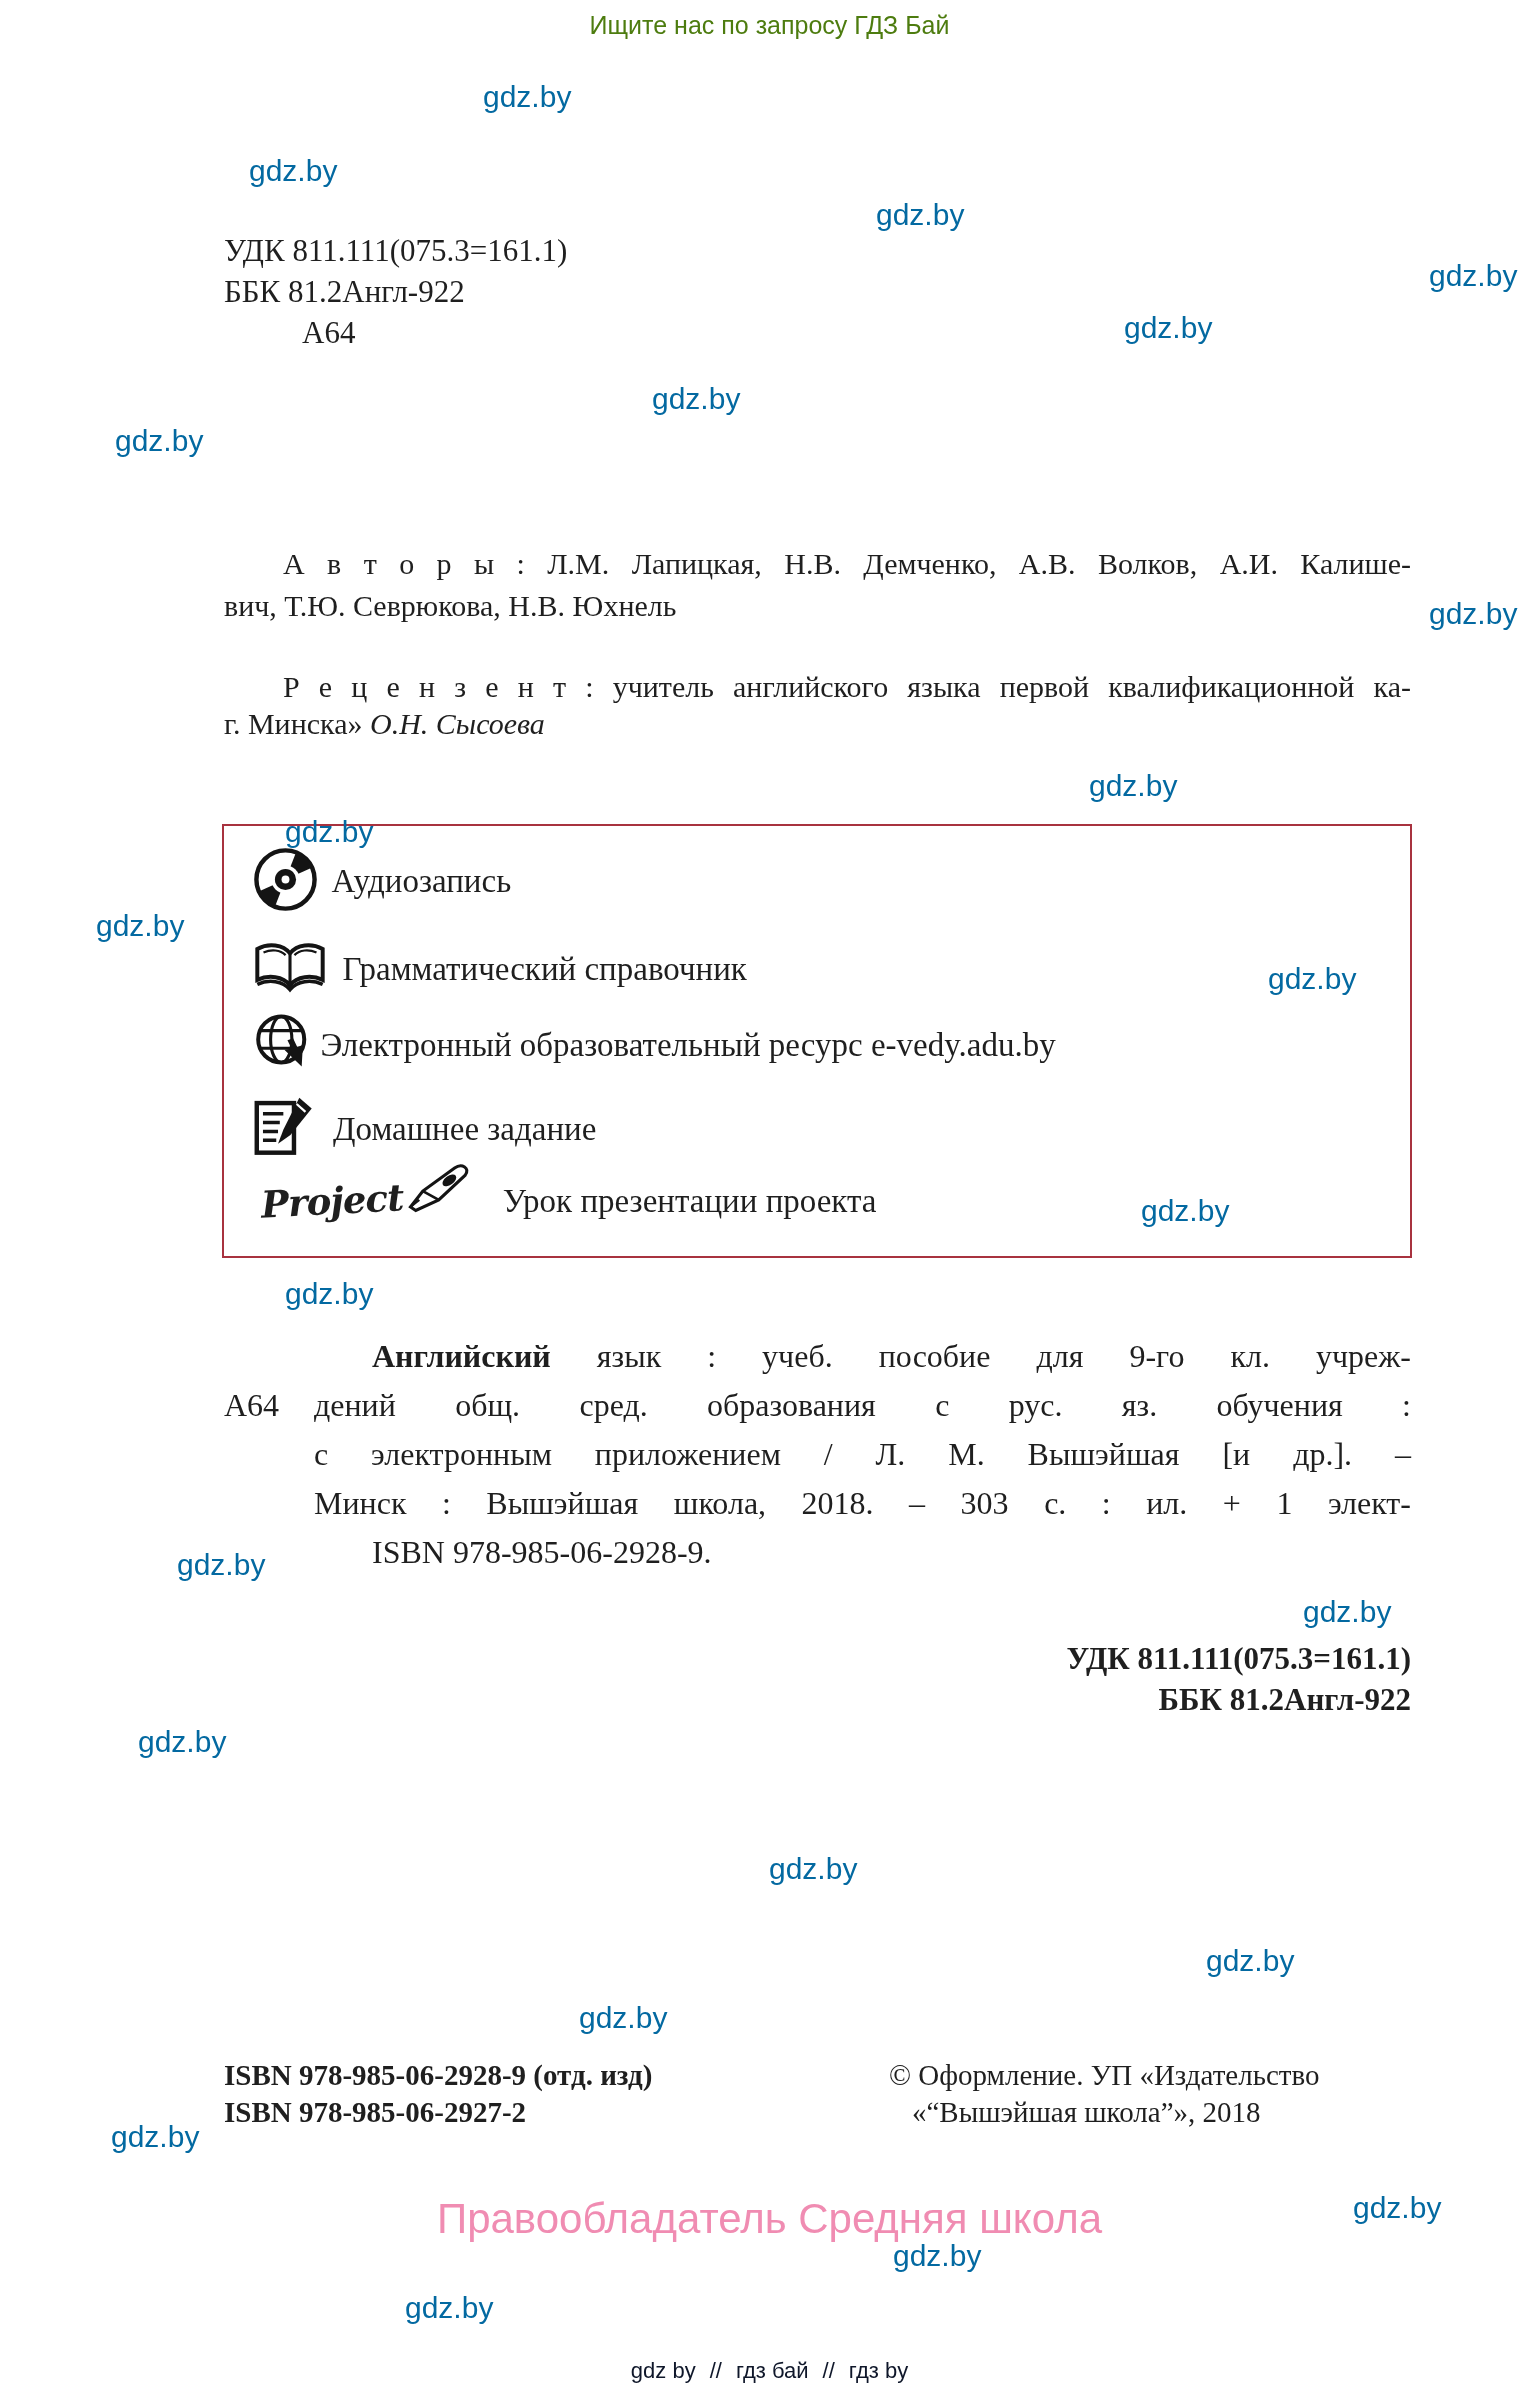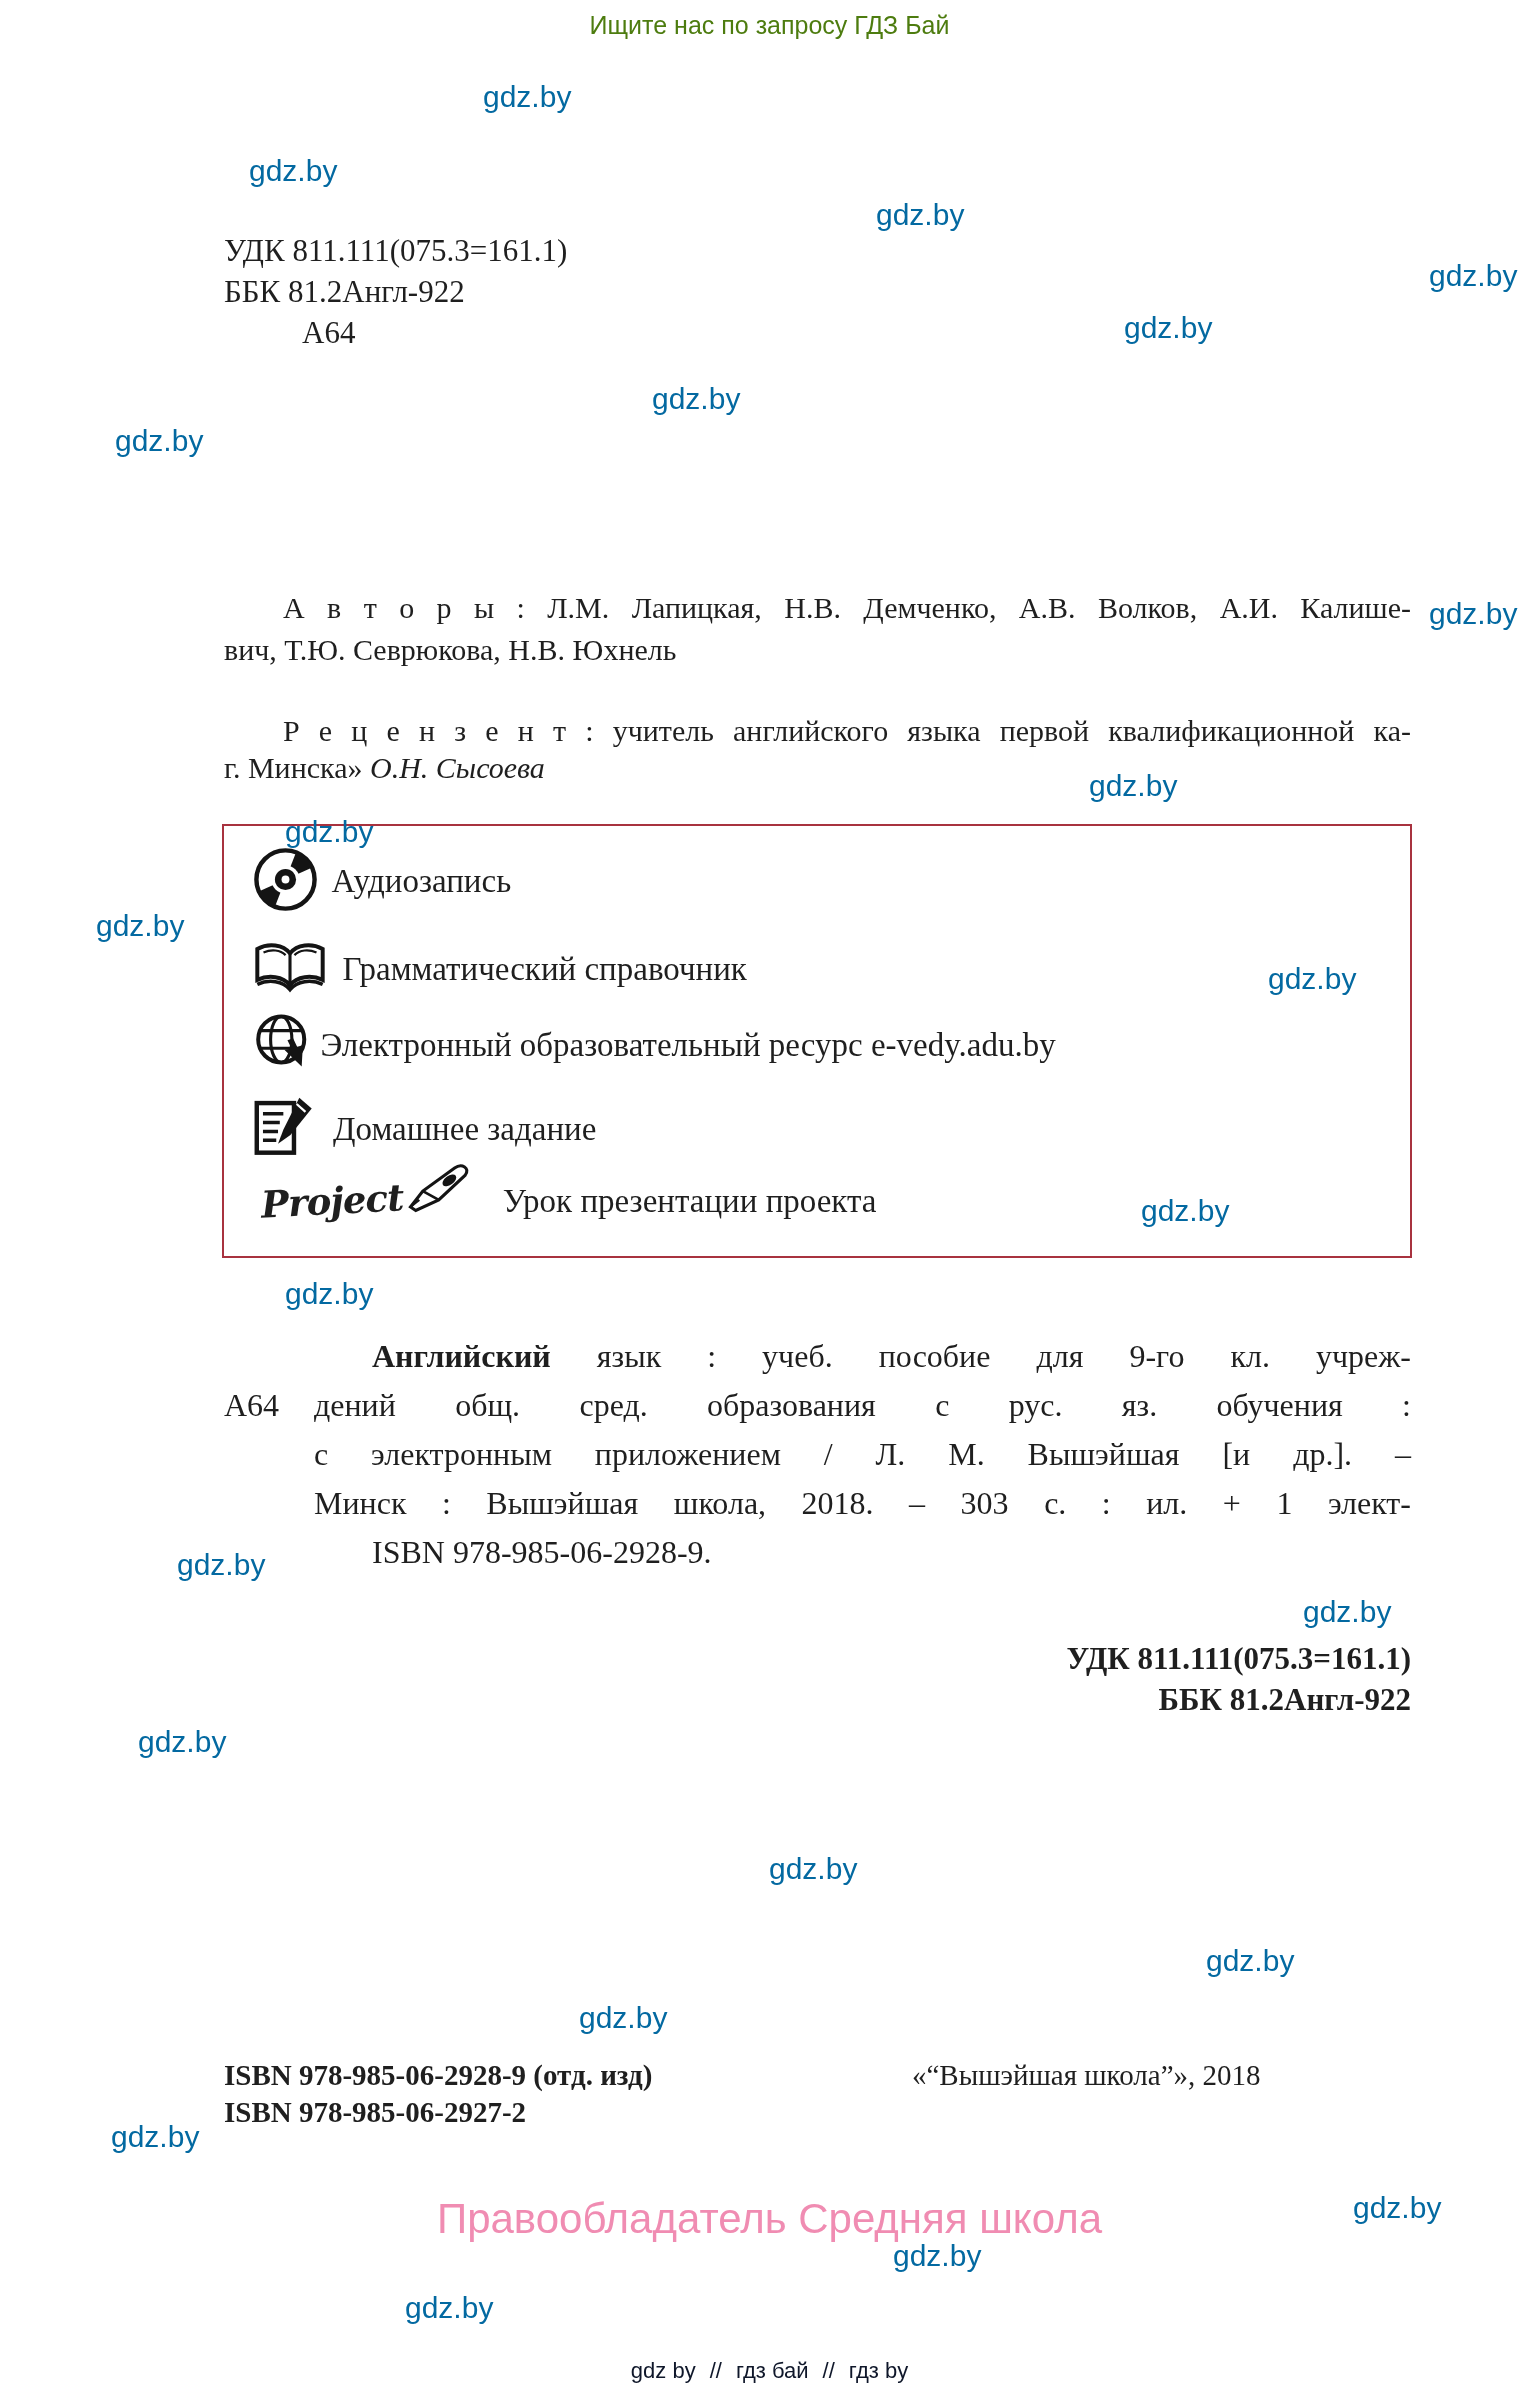--- a/index.html
+++ b/index.html
@@ -8,21 +8,21 @@
   
   .wm{position:absolute;font-family:Liberation Sans, sans-serif;font-size:30px;
       color:#0369a1;white-space:nowrap;line-height:1;text-align:center;}
   
   .promo{position:absolute;top:10.6px;left:0;width:100%;text-align:center;
          font-family:"Liberation Sans",sans-serif;font-size:25px;color:#4d7c0f;}
   
   .udk-top{position:absolute;left:224px;top:230px;font-size:31px;line-height:41px;}
   .udk-top .indent{padding-left:78px;}
   
-  .para{position:absolute;left:224px;width:1187px;font-size:30px;margin-top:44px;}
+  .para{position:absolute;left:224px;width:1187px;font-size:30px;}
   .jline{text-align:justify;text-align-last:justify;box-sizing:border-box;}
   .authors{top:543px;line-height:42px;}
   .reviewer{top:668px;line-height:37px;}
   .ind67{padding-left:59px;}
   .it{font-style:italic;}
   
   .legend{position:absolute;left:222px;top:824px;width:1190px;height:434px;
           border:2.7px solid #a8323f;box-sizing:border-box;background:transparent;}
   .lrow{position:absolute;display:flex;align-items:center;}
   .lrow .lbl{font-size:33px;white-space:nowrap;}
@@ -153,20 +153,21 @@
     <div>УДК 811.111(075.3=161.1)</div>
     <div>ББК 81.2Англ-922</div>
   </div>
 
   <div class="isbns">
     <div>ISBN 978-985-06-2928-9 (отд. изд)</div>
     <div>ISBN 978-985-06-2927-2</div>
   </div>
 
   <div class="copyr">
+    <div>© Оформление. УП «Издательство</div>
     <div class="c2">«“Вышэйшая школа”», 2018</div>
   </div>
 
   <div class="rights">Правообладатель Средняя школа</div>
 
   <div class="footer">
     <span>gdz by</span><span>//</span><span>гдз бай</span><span>//</span><span>гдз by</span>
   </div>
 
 <div class="wm" style="left: 483px; top: 82px;">gdz.by</div>

